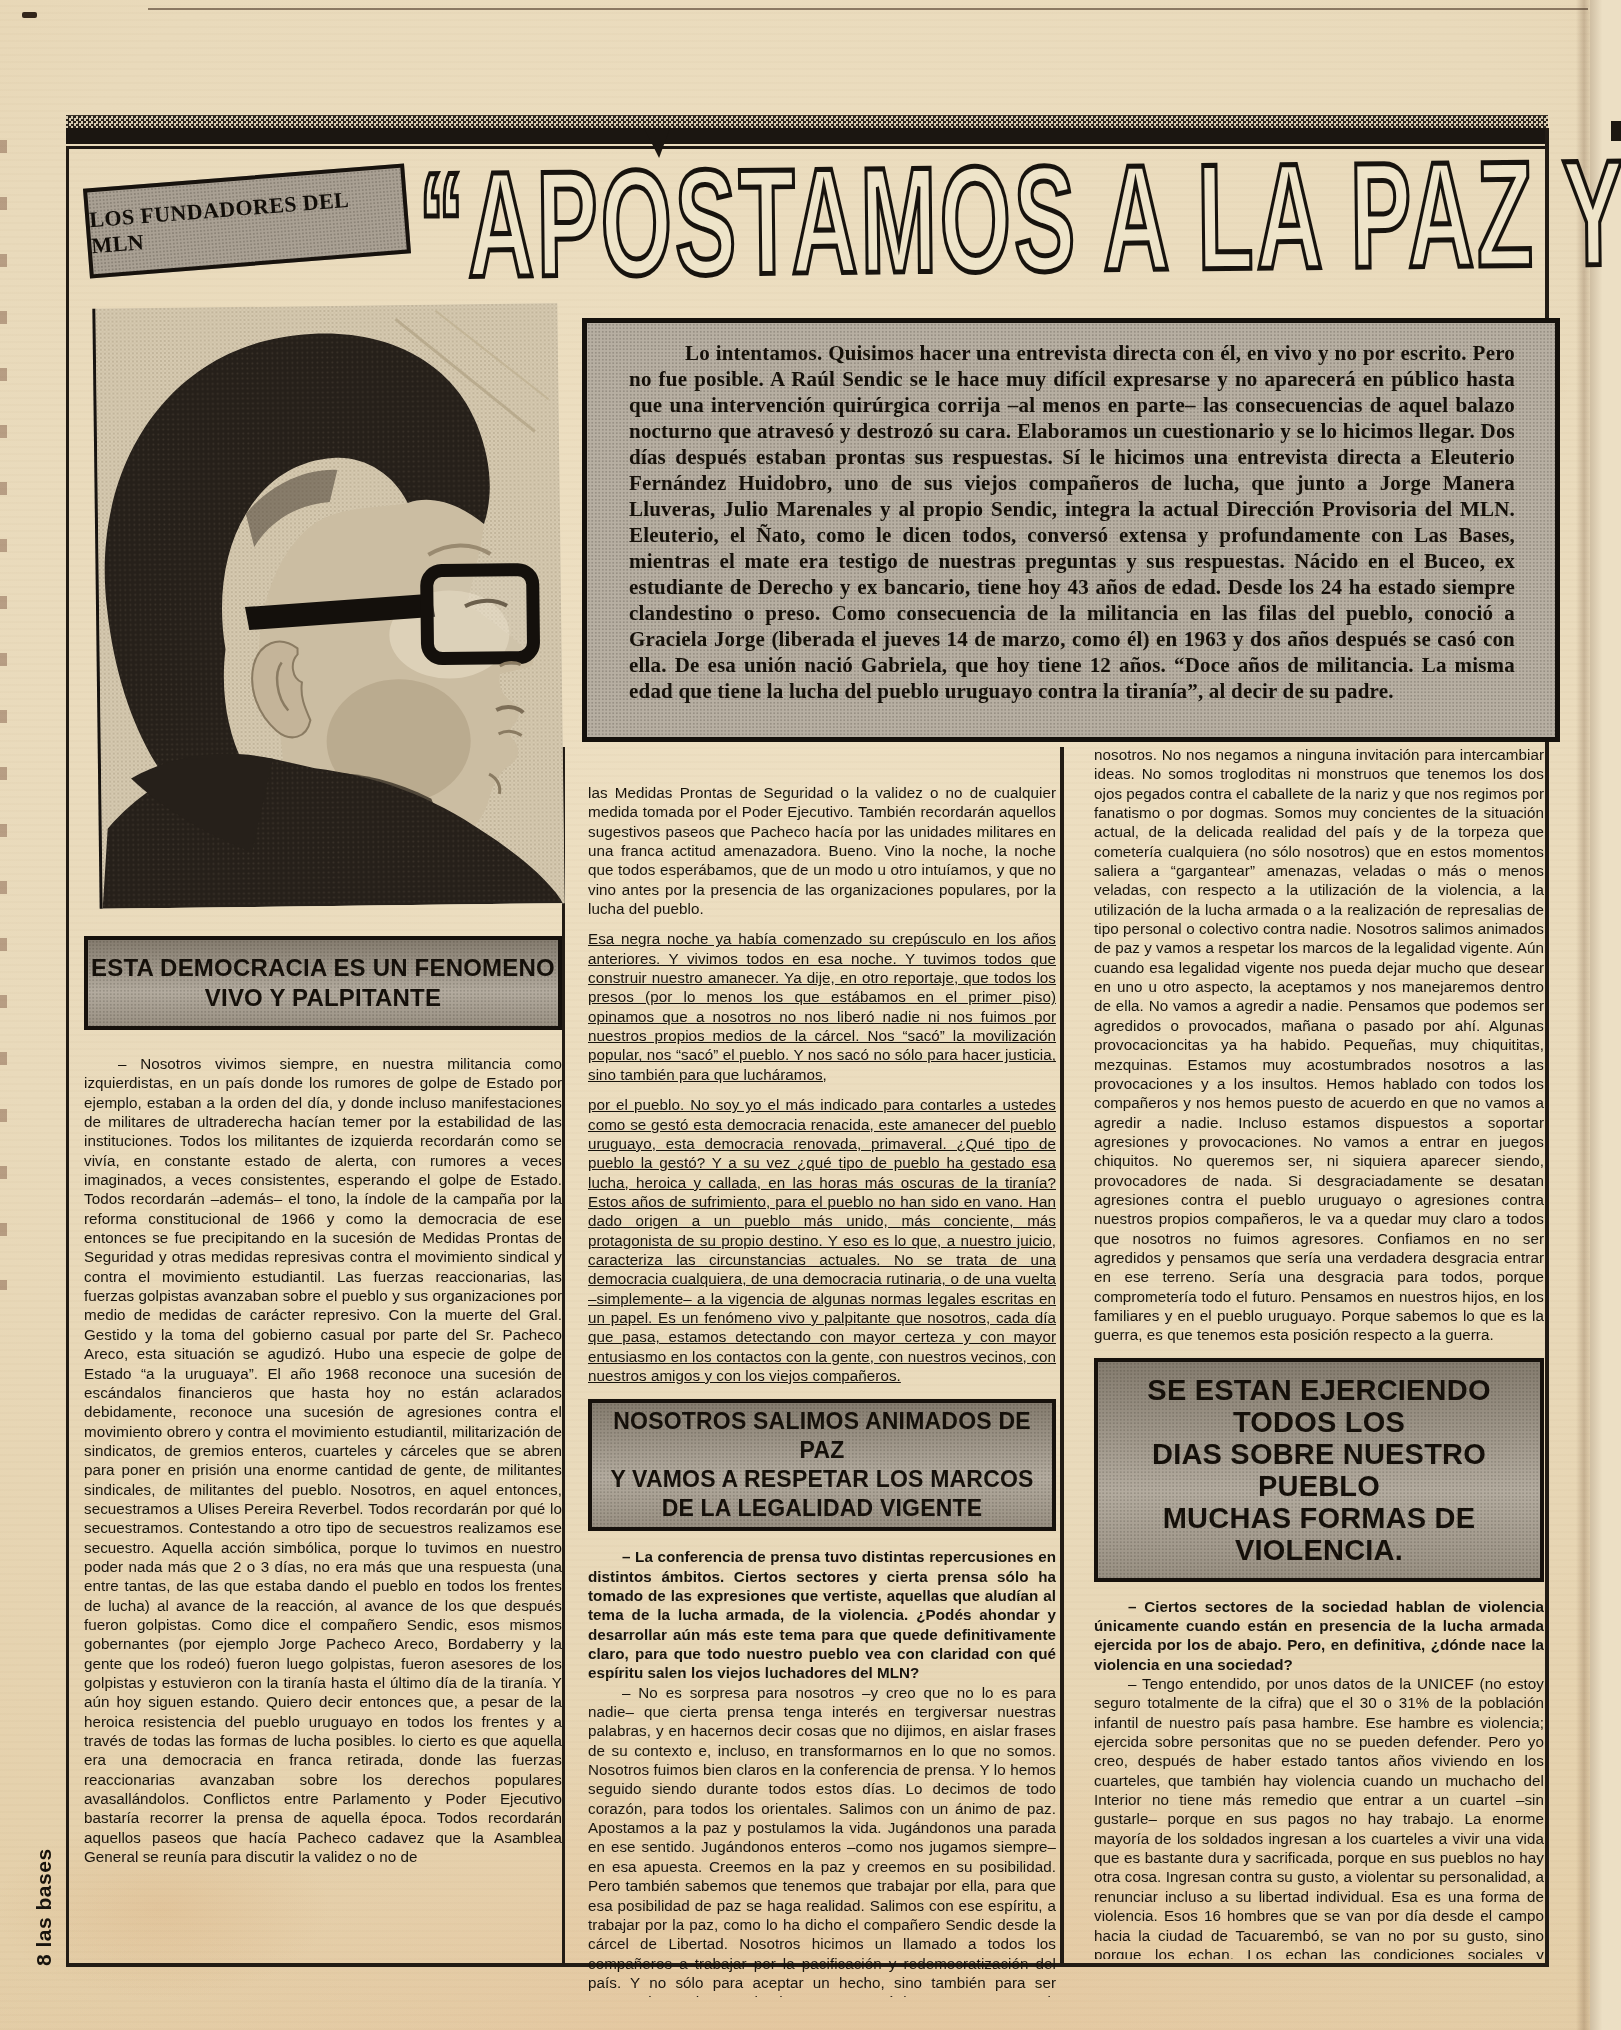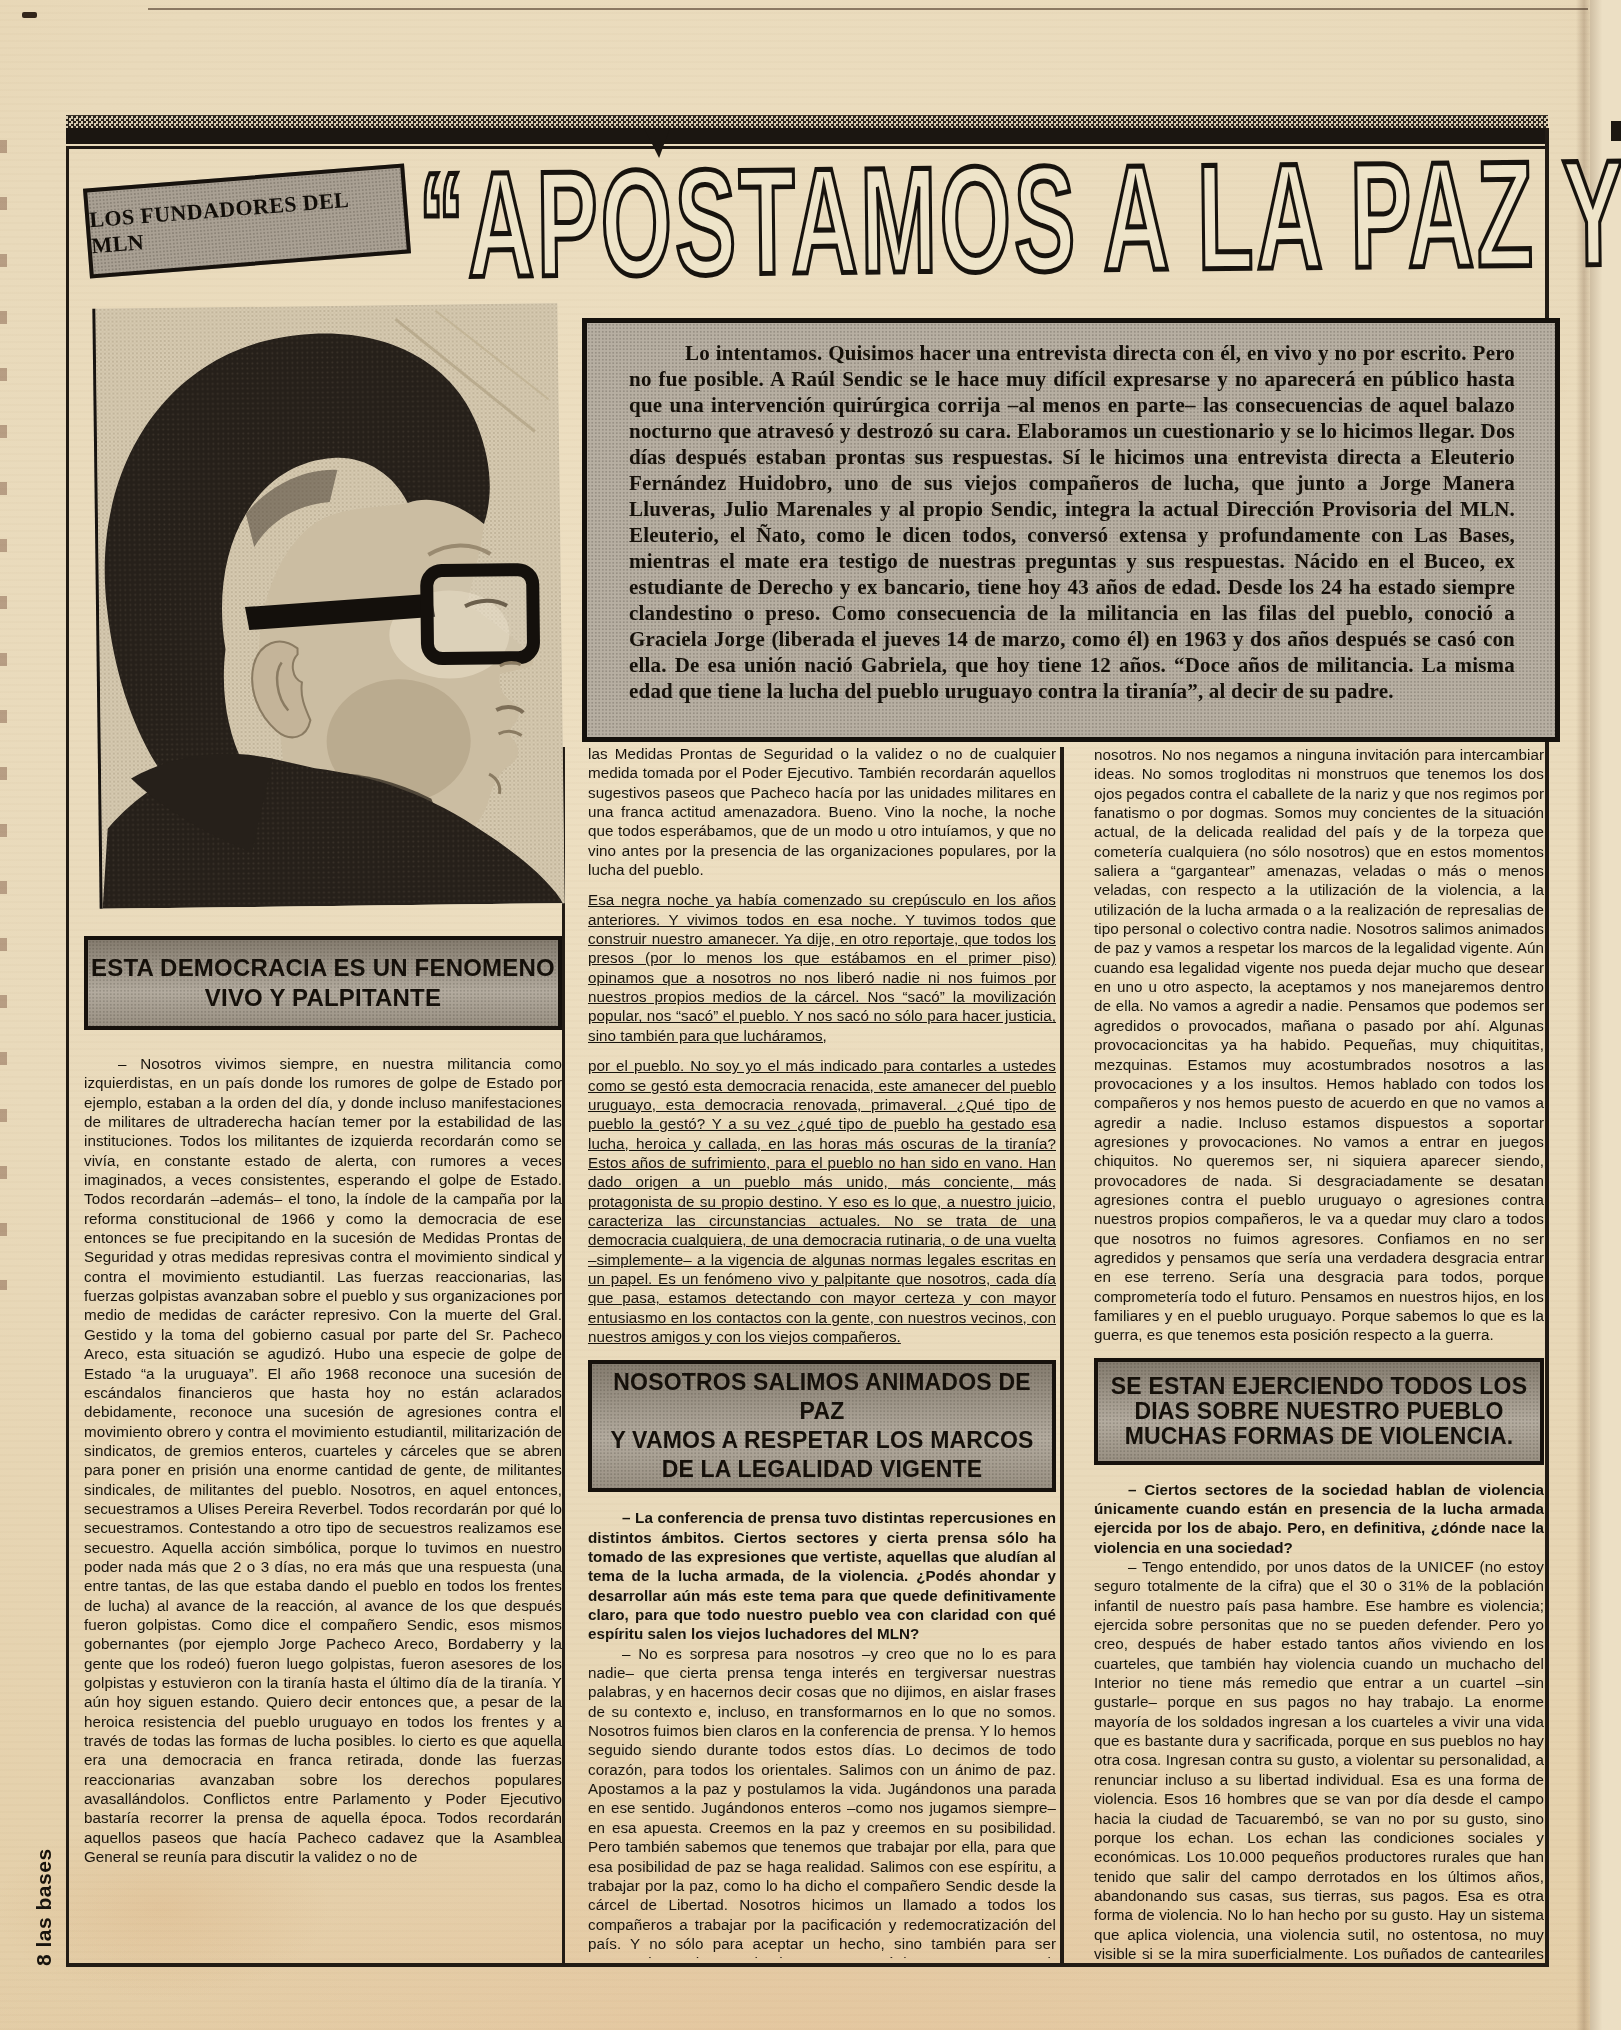--- a/index.html
+++ b/index.html
@@ -56,32 +56,32 @@
 
   .photo{position:absolute;left:96px;top:306px;width:462px;height:600px;overflow:hidden;
     transform:rotate(-0.7deg);border-left:3px solid #171310;background:#d3c7ae;}
 
   .col{position:absolute;overflow:hidden;}
   .col p{margin:0;text-align:justify;font-size:15.2px;line-height:19.35px;letter-spacing:0.05px;}
   .col p.q{font-weight:700;}
   .col p.ind{text-indent:34px;}
   .col p.gap{margin-top:11px;text-decoration:underline;}
   .col-left{left:84px;top:936px;width:478px;height:1022px;}
-  .col-mid{left:588px;top:744px;width:468px;height:1214px;}
+  .col-mid{left:588px;top:783px;width:468px;height:1214px;}
   .col-right{left:1094px;top:745px;width:450px;height:1214px;}
 
   .subhead{box-sizing:border-box;border:4px solid #16110c;text-align:center;font-weight:700;
     white-space:pre-line;color:#15100a;
     background-color:#aba294;
     background-image:linear-gradient(180deg, rgba(70,62,50,0.38) 0%, rgba(255,255,255,0.10) 60%, rgba(70,62,50,0.18) 100%),
       radial-gradient(rgba(25,20,12,0.20) 0.8px, transparent 1.1px);
     background-size:auto,3.5px 3.5px;}
   .subhead.sh-left{font-size:24px;line-height:30px;padding:13px 0;margin-bottom:24px;letter-spacing:0.2px;}
   .subhead.sh-mid{font-size:23px;line-height:29px;padding:4px 4px;margin:14px 0 16px 0;letter-spacing:0.2px;}
-  .subhead.sh-right{font-size:23px;line-height:25px;padding:12px 4px;margin:13px 0 15px 0;letter-spacing:0.2px;}
+  .subhead.sh-right{font-size:29px;line-height:32px;padding:12px 4px;margin:13px 0 15px 0;letter-spacing:0.2px;}
 
   .folio{position:absolute;left:32px;top:1966px;transform:rotate(-90deg);transform-origin:0 0;
     white-space:nowrap;font-weight:700;font-size:21px;letter-spacing:0.5px;color:#17130d;}
 </style>
 </head>
 <body>
 
 <div class="page">
   <div class="texture"></div>
   <div class="crease"></div>

